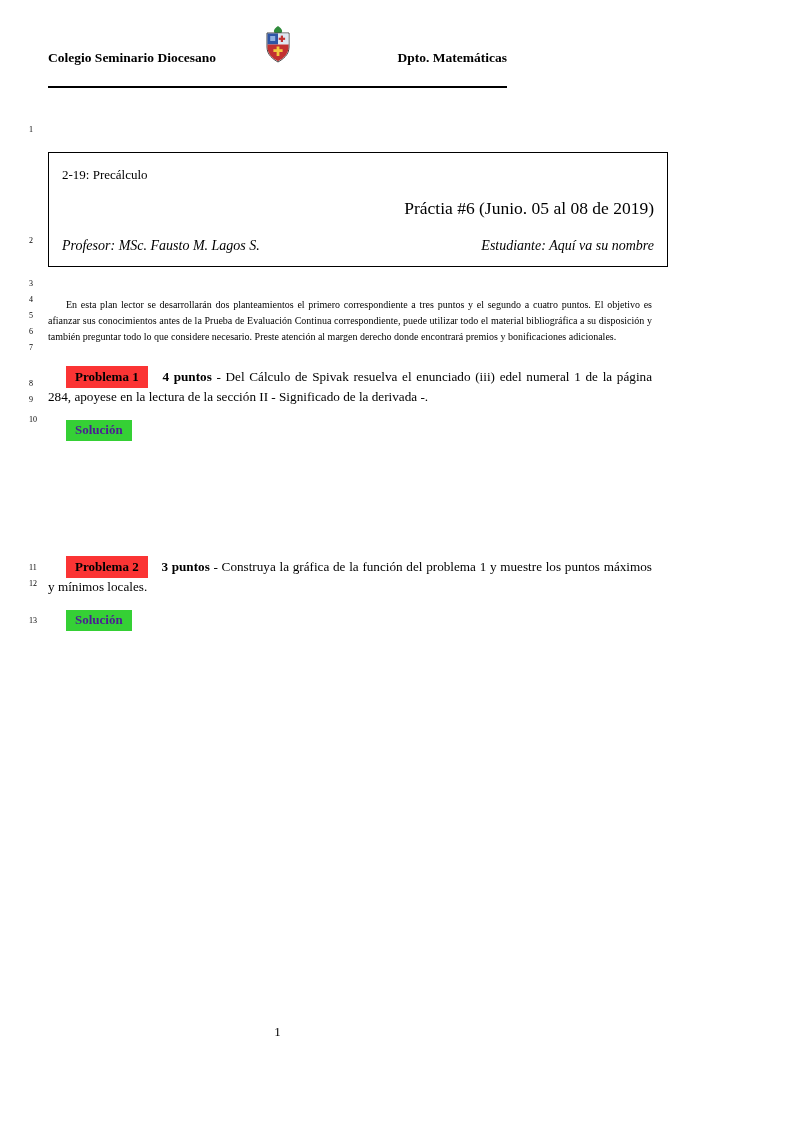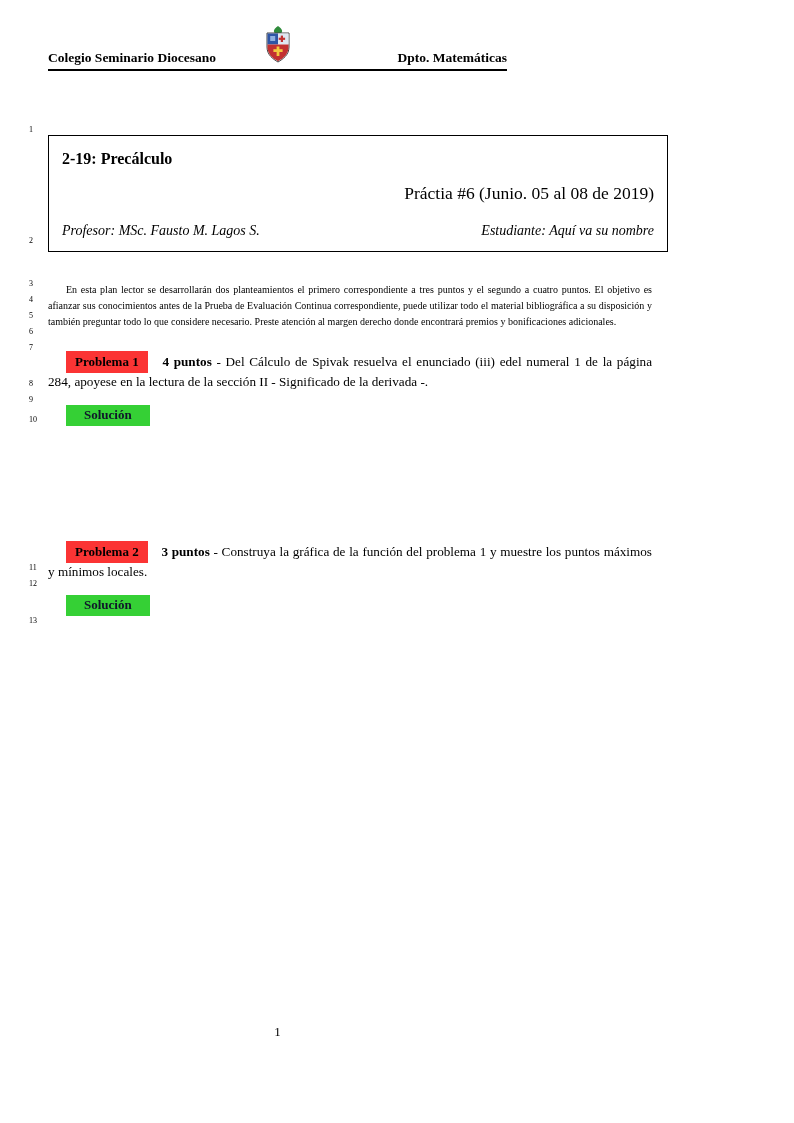--- a/index.html
+++ b/index.html
@@ -8,51 +8,51 @@
     position:relative; width:794px; height:1123px; margin:0 auto;
     background:#ffffff; color:#000;
     font-family:"Liberation Serif","DejaVu Serif",serif;
     overflow:hidden;
   }
   .margin-num {
     position:absolute; left:29px; font-size:8px; line-height:8px; color:#000;
   }
   .header {
     position:relative; margin:50px 0 0 48px; width:459px;
-    border-bottom:2px solid #000; padding-bottom:3px;
+    border-bottom:2px solid #000; padding-bottom:20px;
   }
   .header-row { display:flex; justify-content:space-between; font-weight:bold; font-size:13.5px; }
   .crest { position:absolute; top:-24px; left:50%; transform:translateX(-50%); width:30px; height:38px; }
   .title-box {
     margin:64px 0 0 48px; width:620px;
     border:1px solid #000; padding:14px 13px 12px;
   }
-  .course { font-weight:bold; font-size:16px; }
+  .course { font-weight:normal; font-size:13px; }
   .main-title { text-align:right; font-size:17.5px; font-weight:normal; margin:15px 0 19px; }
   .meta-row { display:flex; justify-content:space-between; font-style:italic; font-size:14px; }
   .intro {
     margin:30px 0 0 48px; width:604px; text-align:justify;
     font-size:10px; line-height:16.2px; text-indent:18px;
   }
   .problem {
     margin:20px 0 0 48px; width:604px; text-align:justify;
     font-size:13.2px; line-height:17px; text-indent:18px;
   }
   .problem--second { margin-top:115px; }
   .plabel {
     display:inline-block; text-indent:0;
     background:#fb3434; color:#000; font-weight:bold; font-size:13px;
     padding:2px 9px 3px; margin-right:10px;
   }
   .points { font-weight:bold; }
   .solution-row { margin:15px 0 0 66px; }
   .slabel {
     display:inline-block;
-    background:#35d035; color:#0f172a; font-weight:bold; font-size:13px;
-    padding:2px 18px 3px;
+    background:#35d035; color:#4c1d95; font-weight:bold; font-size:13px;
+    padding:2px 9px 3px;
   }
   .pagenum { position:absolute; top:1024px; left:48px; width:459px; text-align:center; font-size:13px; }
 </style>
 </head>
 <body>
 
 <div class="page">
 
   <span class="margin-num" style="top:126px">1</span>
   <span class="margin-num" style="top:237px">2</span>

